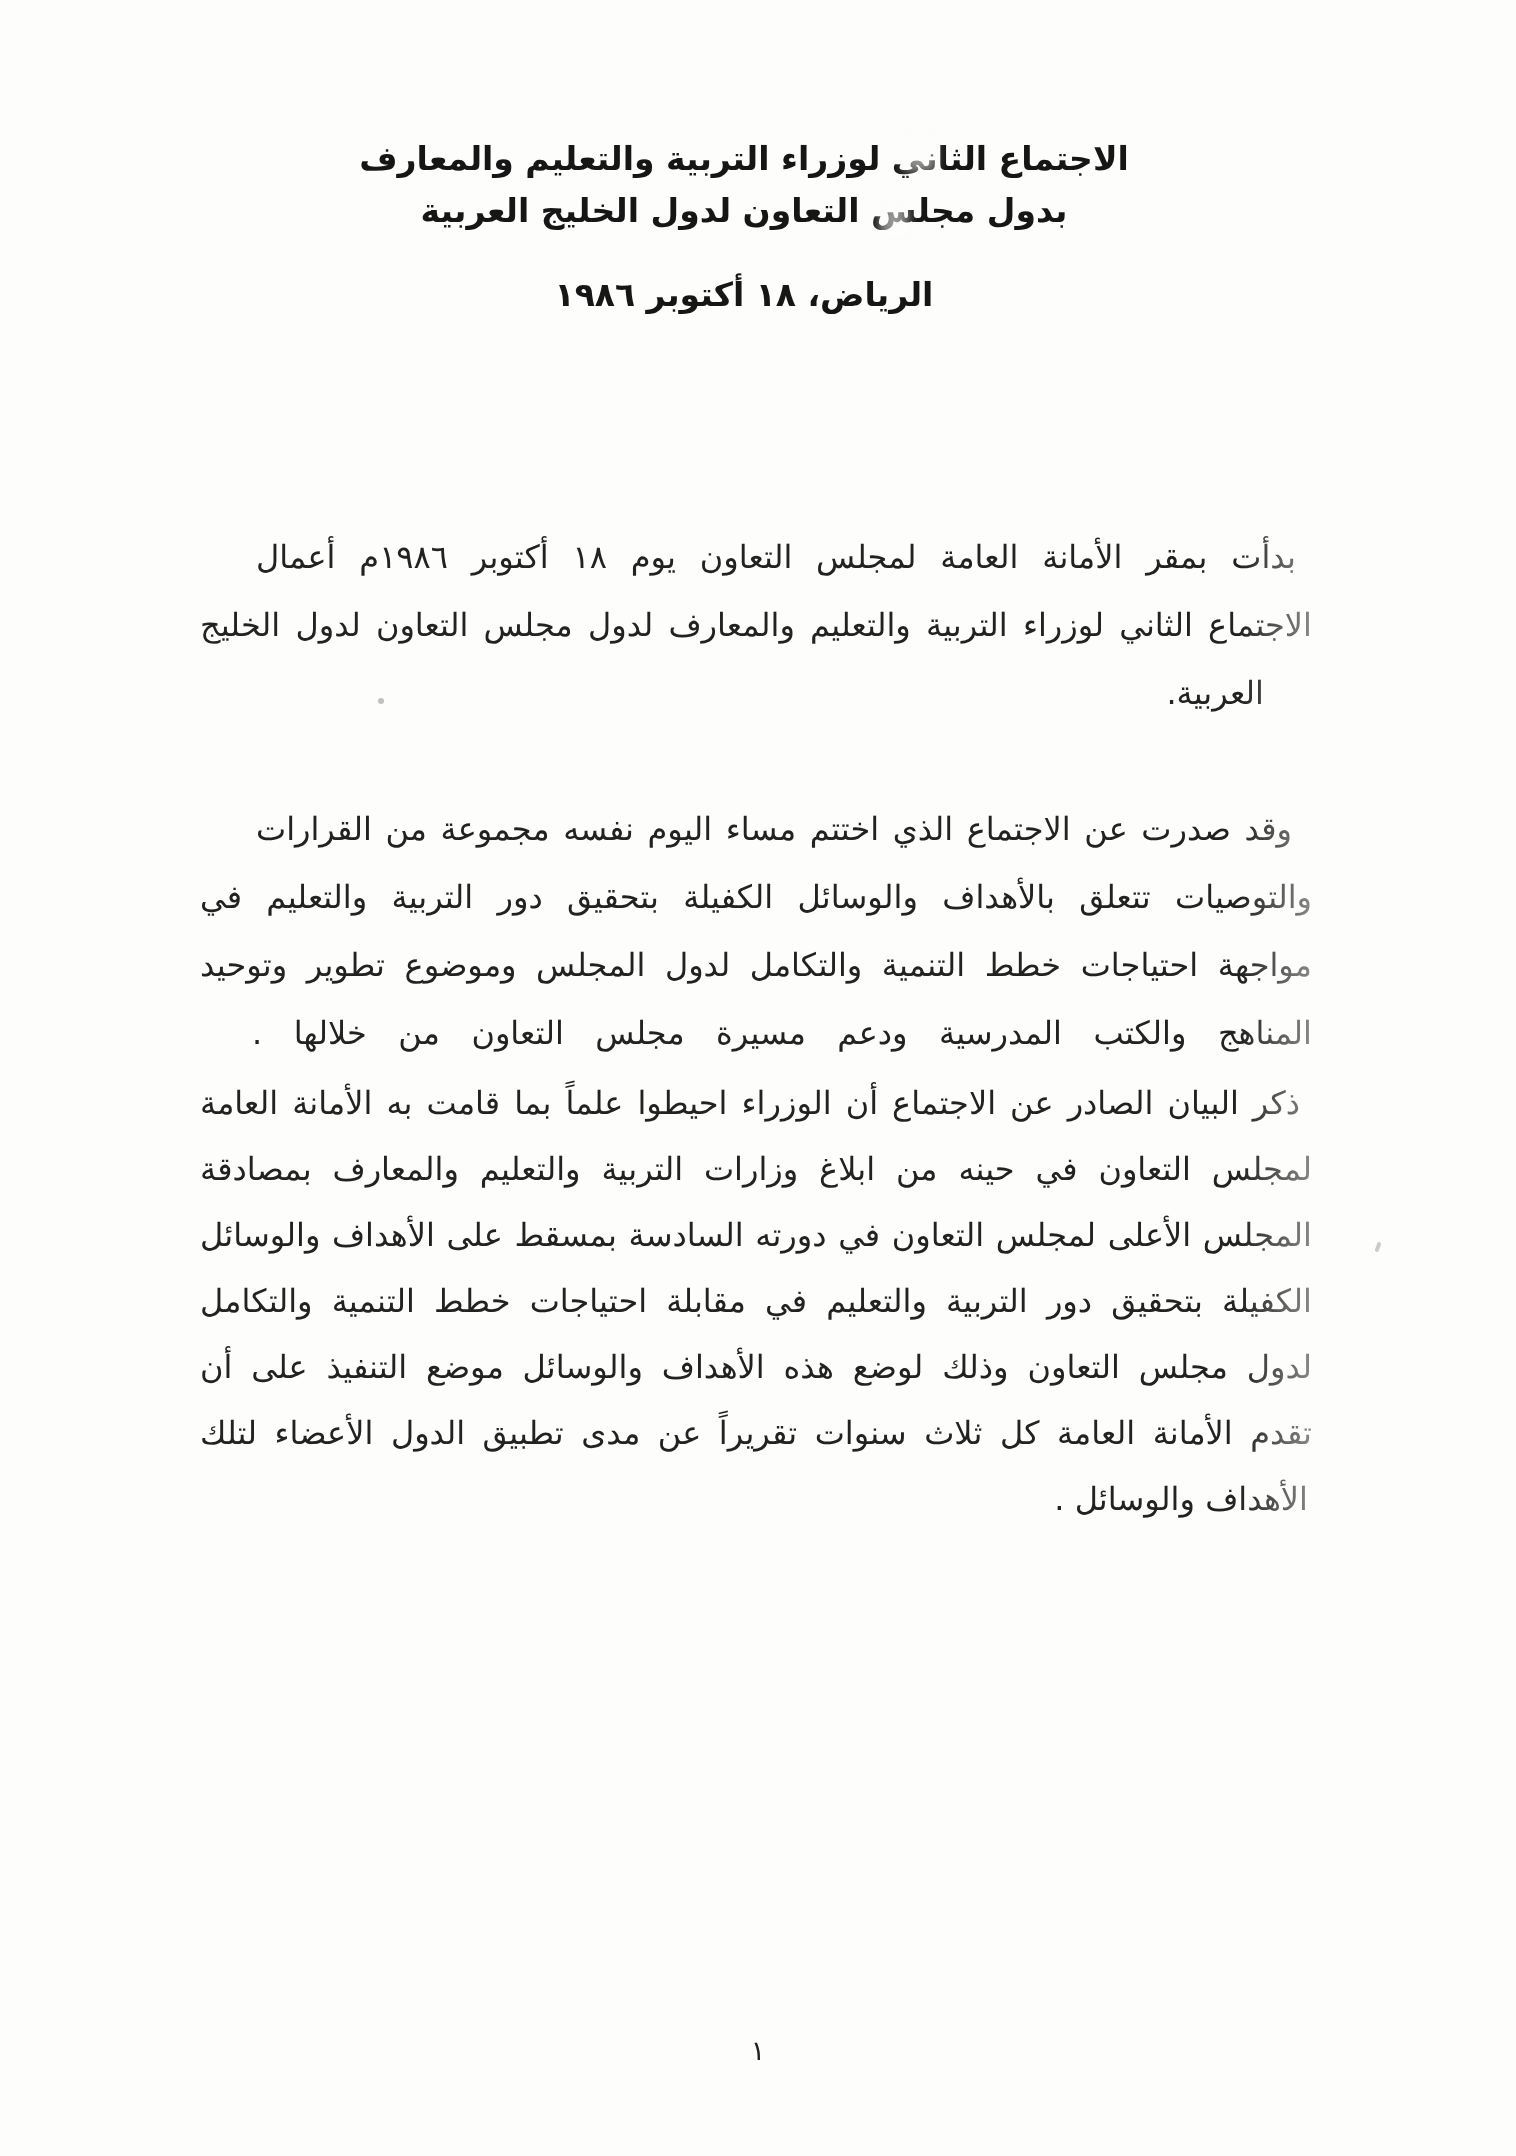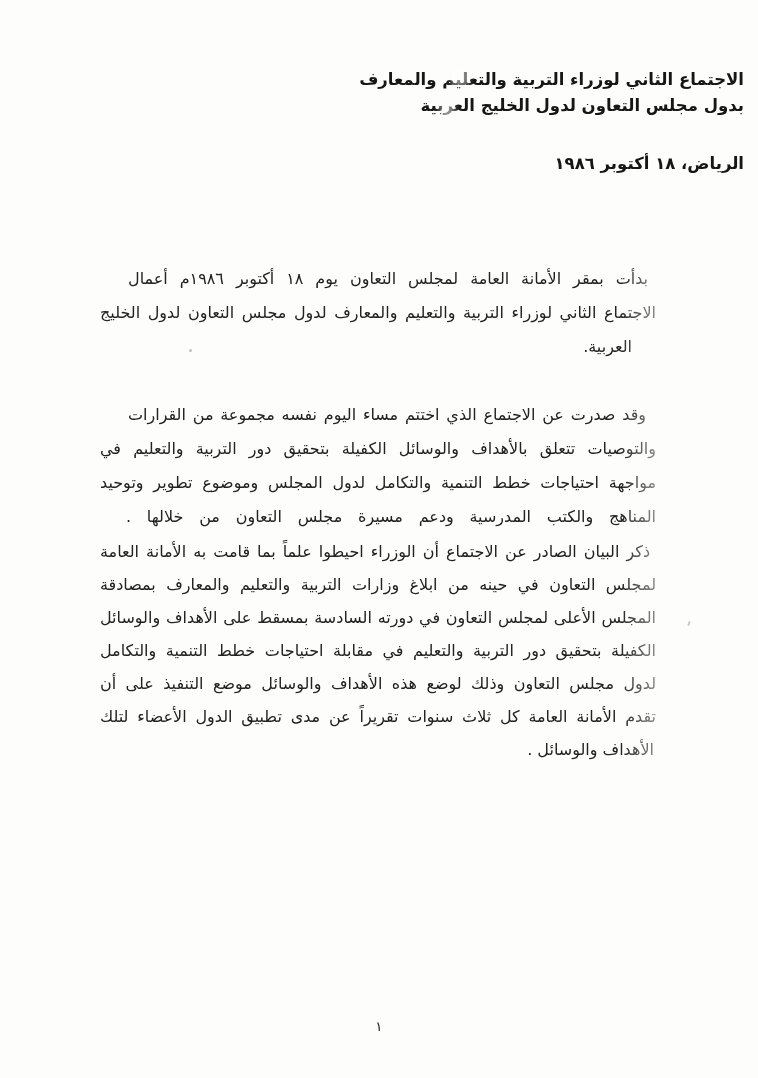--- a/index.html
+++ b/index.html
@@ -7,21 +7,21 @@
     position:relative;
     width:758px;height:1078px;
     background:#fdfdfb;
     color:#1e1e1e;
     font-family:"DejaVu Sans",sans-serif;
     overflow:hidden;
   }
   
   .heading-line{
     position:absolute;left:0;width:744px;
-    text-align:right;
+    text-align:center;
     direction:rtl;
     font-weight:700;
     font-size:16.5px;
     line-height:36px;
     color:#161616;
   }
   
   .para{
     position:absolute;left:100px;width:556px;
     direction:rtl;
@@ -77,21 +77,21 @@
   .speck-b{left:688px;top:621px;width:2px;height:5px;transform:rotate(20deg);opacity:.5;border-radius:1px;}
 </style>
 </head>
 <body>
 
 <div class="page">
 
   <div class="heading-line" style="top:62px;">الاجتماع الثاني لوزراء التربية والتعليم والمعارف</div>
   <div class="heading-line" style="top:88px;">بدول مجلس التعاون لدول الخليج العربية</div>
 
-  <div class="heading-line" style="top:146px;">الرياض، ١٨ أكتوبر ١٩٨٦</div>
+  <div class="heading-line" style="top:130px;">الرياض، ١٨ أكتوبر ١٩٨٦</div>
 
   <div class="para p1" style="top:262px;">
     <div class="ln first-p1">بدأت بمقر الأمانة العامة لمجلس التعاون يوم ١٨ أكتوبر ١٩٨٦م أعمال</div>
     <div class="ln">الاجتماع الثاني لوزراء التربية والتعليم والمعارف لدول مجلس التعاون لدول الخليج</div>
     <div class="ln short short-p1">العربية.</div>
   </div>
 
   <div class="para p2" style="top:398px;">
     <div class="ln first-p2">وقد صدرت عن الاجتماع الذي اختتم مساء اليوم نفسه مجموعة من القرارات</div>
     <div class="ln">والتوصيات تتعلق بالأهداف والوسائل الكفيلة بتحقيق دور التربية والتعليم في</div>

